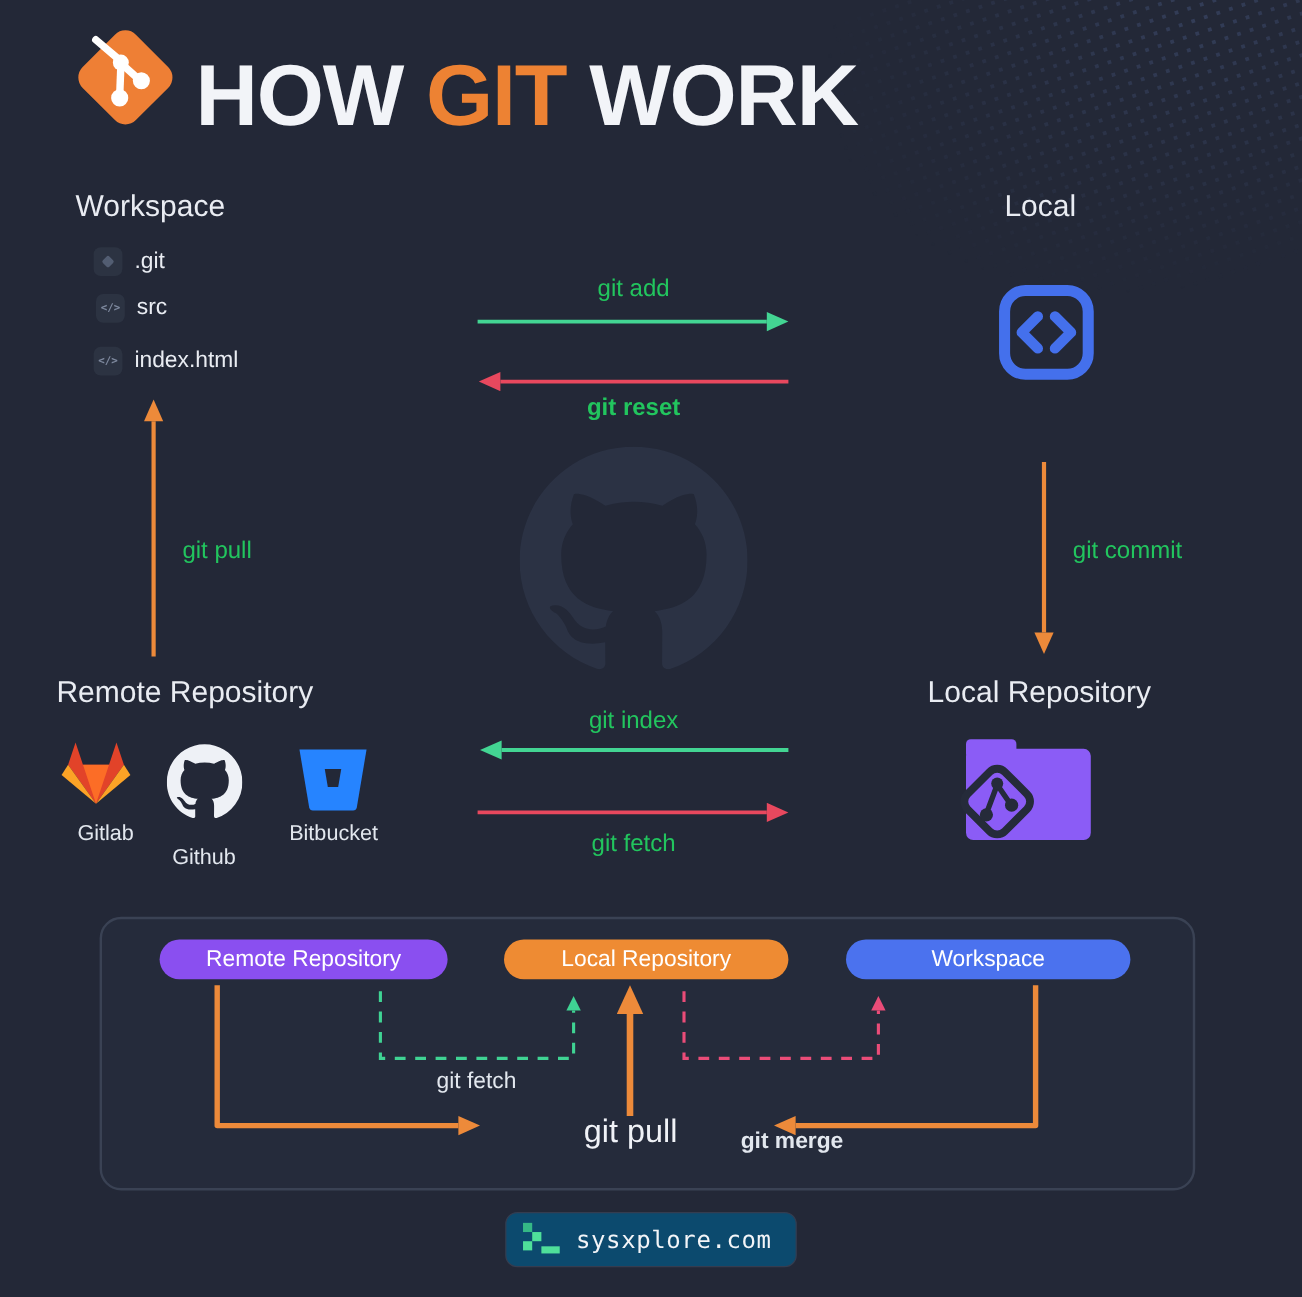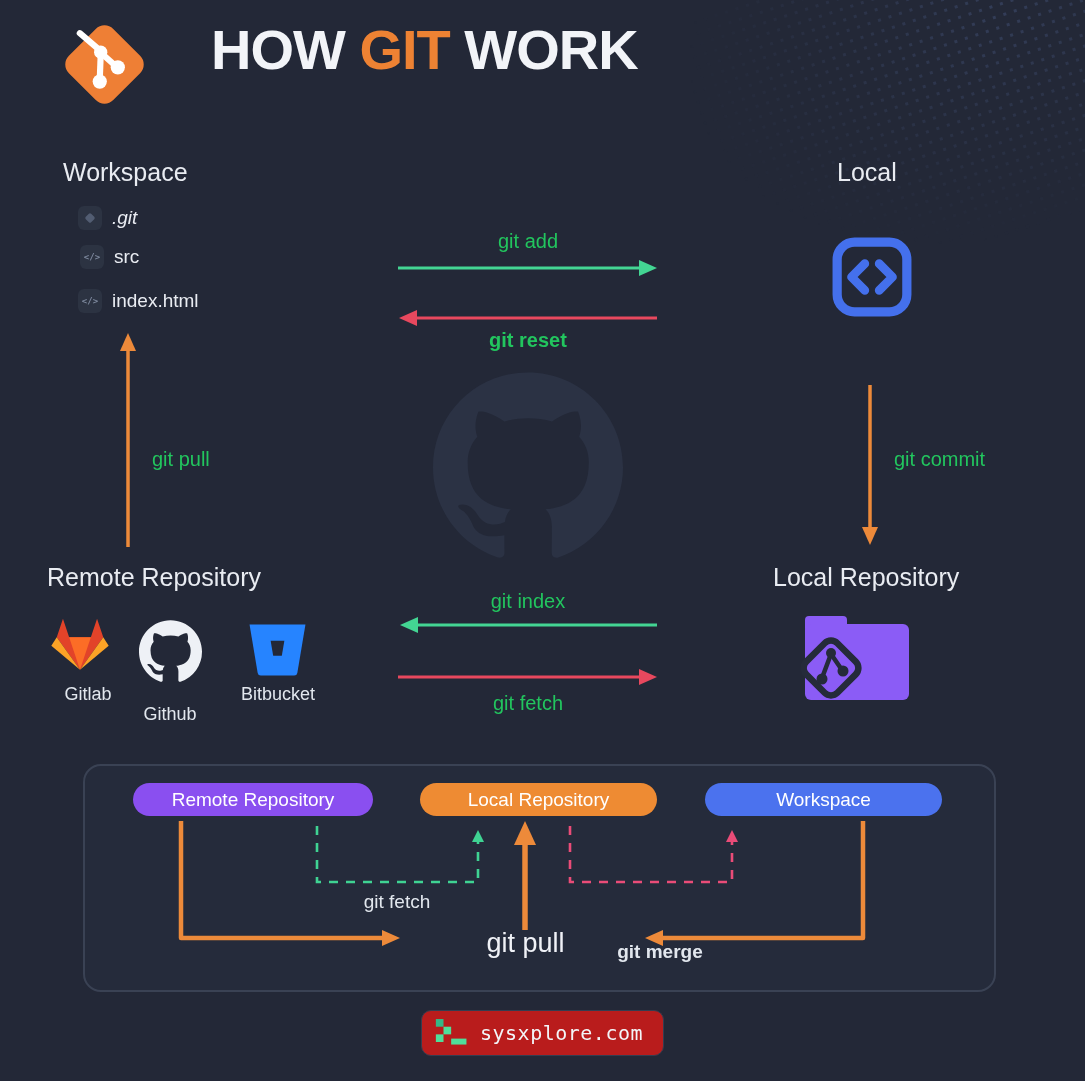--- a/index.html
+++ b/index.html
@@ -11,22 +11,22 @@
   .dots{
     position:absolute;top:-50px;right:-70px;width:460px;height:320px;
     background-image:radial-gradient(circle,#36415e 1.7px,transparent 1.9px);
     background-size:11px 11px;transform:rotate(-18deg);
     -webkit-mask-image:radial-gradient(ellipse at 72% 28%,rgba(0,0,0,.85),transparent 68%);
     mask-image:radial-gradient(ellipse at 72% 28%,rgba(0,0,0,.85),transparent 68%);
   }
   .abs{position:absolute;}
   .header-logo{left:57px;top:17px;width:95px;height:95px;}
   .title{
-    left:163px;top:0;height:100px;line-height:100px;
-    font-size:56px;font-weight:700;letter-spacing:-1px;color:#f2f4f8;white-space:nowrap;margin-left:48px;
+    left:163px;top:30px;height:100px;line-height:100px;
+    font-size:72px;font-weight:700;letter-spacing:-1px;color:#f2f4f8;white-space:nowrap;
   }
   .title .accent{color:#ed8233;}
   .heading{font-size:25px;color:#e9ecf2;white-space:nowrap;}
   .file-label{font-size:19px;color:#e9ecf2;}
   .file-icon{
     width:24px;height:24px;border-radius:6px;background:#2c3342;
     display:flex;align-items:center;justify-content:center;
   }
   .code-glyph{font-family:"DejaVu Sans Mono",monospace;font-size:9px;color:#7e899e;font-weight:700;}
   .arrow-label{font-size:20px;color:#22c55e;text-align:center;white-space:nowrap;}
@@ -40,21 +40,21 @@
     height:33px;border-radius:17px;display:flex;align-items:center;justify-content:center;
     font-size:19px;font-weight:500;color:#fff;white-space:nowrap;
   }
   .pill-purple{background:#8a4ff0;}
   .pill-orange{background:#ee8b33;}
   .pill-blue{background:#4b72ee;}
   .panel-small-label{font-size:19px;color:#e2e7ee;text-align:center;}
   .gitpull-big{font-size:27px;color:#f0f2f7;text-align:center;}
   .gitpull-eq{font-size:17px;color:#e2e7ee;text-align:center;white-space:nowrap;}
   .footer-badge{
-    left:421px;top:1010px;width:243px;height:46px;background:#b91c1c;
+    left:421px;top:1010px;width:243px;height:46px;background:#0c4a6e;
     border:1px solid #343d50;border-radius:10px;
     display:flex;align-items:center;gap:11px;padding-left:13px;box-sizing:border-box;
   }
   .footer-text{font-family:"DejaVu Sans Mono",monospace;font-size:20px;color:#f3f5f8;letter-spacing:.5px;}
   svg{display:block;}
   .overlay{left:0;top:0;pointer-events:none;}
 </style>
 </head>
 <body>
 
@@ -74,21 +74,21 @@
     <circle cx="64" cy="53" r="7.5" fill="#fff"></circle>
   </svg>
   <div class="abs title"><span>HOW </span><span class="accent">GIT</span><span> WORK</span></div>
 
   <svg class="abs" style="left:433px;top:372px;" width="190" height="186" viewBox="0 0 16 15.6">
     <path fill="#2b3244" d="M8 0C3.58 0 0 3.58 0 8c0 3.54 2.29 6.53 5.47 7.59.4.07.55-.17.55-.38 0-.19-.01-.82-.01-1.49-2.01.37-2.53-.49-2.69-.94-.09-.23-.48-.94-.82-1.13-.28-.15-.68-.52-.01-.53.63-.01 1.08.58 1.23.82.72 1.21 1.87.87 2.33.66.07-.52.28-.87.51-1.07-1.78-.2-3.64-.89-3.64-3.95 0-.87.31-1.59.82-2.15-.08-.2-.36-1.02.08-2.12 0 0 .67-.21 2.2.82.64-.18 1.32-.27 2-.27s1.36.09 2 .27c1.53-1.04 2.2-.82 2.2-.82.44 1.1.16 1.92.08 2.12.51.56.82 1.27.82 2.15 0 3.07-1.87 3.75-3.65 3.95.29.25.54.73.54 1.48 0 1.07-.01 1.93-.01 2.2 0 .21.15.46.55.38A8.01 8.01 0 0 0 16 8c0-4.42-3.58-8-8-8z"></path>
   </svg>
 
   <div class="abs heading" style="left:63px;top:158px;">Workspace</div>
 
-  <div class="abs" style="left:78px;top:206px;display:flex;align-items:center;gap:10px;font-style:italic;">
+  <div class="abs" style="left:78px;top:206px;display:flex;align-items:center;gap:10px;">
     <svg class="file-icon" width="24" height="24" viewBox="0 0 24 24" style="background:#2c3342;border-radius:6px;">
       <rect x="8.2" y="8.2" width="7.6" height="7.6" rx="1.6" transform="rotate(45 12 12)" fill="#525d72"></rect>
     </svg>
     <span class="file-label">.git</span>
   </div>
 
   <div class="abs" style="left:80px;top:245px;display:flex;align-items:center;gap:10px;">
     <div class="file-icon">
         <span class="code-glyph">&lt;/&gt;</span>
       </div>

